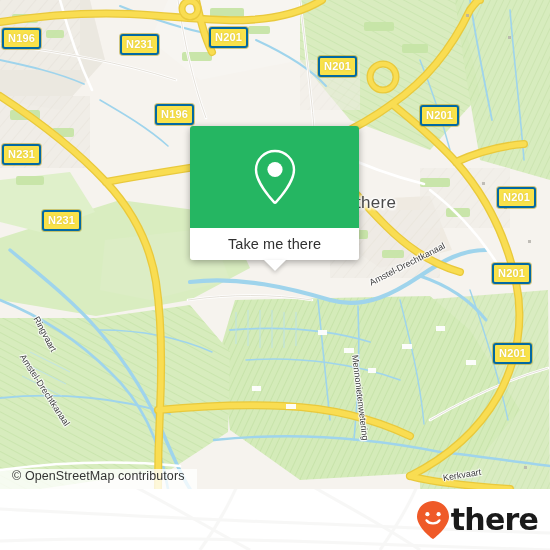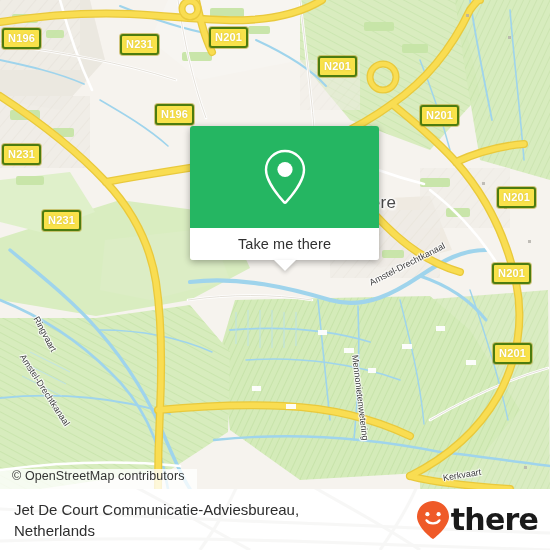--- a/index.html
+++ b/index.html
@@ -22,21 +22,21 @@
     width: 550px; height: 489px;
     overflow: hidden;
     background: #f4f1ec;
   }
   .map-svg { position: absolute; left: 0; top: 0; }
 
   
   .shield {
     position: absolute;
     background: #f9e24a;
-    border: 2px solid #4d7c0f;
+    border: 2px solid #0369a1;
     border-radius: 3px;
     color: #ffffff;
     font-weight: bold;
     font-size: 11px;
     line-height: 14px;
     padding: 1px 4px 2px 4px;
     letter-spacing: 0.2px;
     box-shadow: 0 0 0 1px rgba(180,160,40,0.55);
     white-space: nowrap;
     text-shadow: 0 0 2px rgba(150,130,30,0.35);
@@ -62,21 +62,21 @@
     text-shadow:
       1.5px 0 2px #fff, -1.5px 0 2px #fff, 0 1.5px 2px #fff, 0 -1.5px 2px #fff,
       1.5px 1.5px 2px #fff, -1.5px -1.5px 2px #fff;
   }
 
   
   #info-card {
     position: absolute;
     left: 190px;
     top: 126px;
-    width: 189px;
+    width: 169px;
     border-radius: 3px;
     box-shadow: 0 2px 7px rgba(0,0,0,0.33);
     overflow: visible;
     z-index: 40;
   }
   #card-green {
     background: #25b662;
     height: 102px;
     border-radius: 3px 3px 0 0;
     display: flex;
@@ -388,21 +388,20 @@
     <g fill="none" stroke="#f1f0ee" stroke-width="3">
       <path d="M120,-10 C160,10 200,34 250,61"></path>
       <path d="M300,-10 C340,14 380,34 420,61"></path>
       <path d="M240,-10 C230,14 218,36 200,61"></path>
       <path d="M420,-10 C410,16 396,38 380,61"></path>
       <path d="M0,20 C80,24 180,30 300,34 C400,38 480,42 550,44"></path>
       <path d="M0,52 C120,48 260,50 400,56 C470,58 510,60 550,61"></path>
     </g>
   </svg>
 
-  <div id="footer-title">Jet De Court Communicatie-Adviesbureau, Netherlands</div>
 
   <div id="brand">
     <svg width="34" height="40" viewBox="0 0 34 40">
       <path id="brand-pin-shape" d="M17 1 C8.2 1 1 8.1 1 16.8 C1 26.2 13.5 36.6 16.1 38.6 C16.6 39 17.4 39 17.9 38.6 C20.5 36.6 33 26.2 33 16.8 C33 8.1 25.8 1 17 1 Z" fill="#ef5a28"></path>
       <circle cx="11.4" cy="14.2" r="2.1" fill="#ffffff"></circle>
       <circle cx="22.6" cy="14.2" r="2.1" fill="#ffffff"></circle>
       <path d="M10.6 20.4 C13 24.4 21 24.4 23.4 20.4" fill="none" stroke="#ffffff" stroke-width="2.4" stroke-linecap="round"></path>
     </svg>
     <span id="brand-wordmark">there</span>
   </div>

